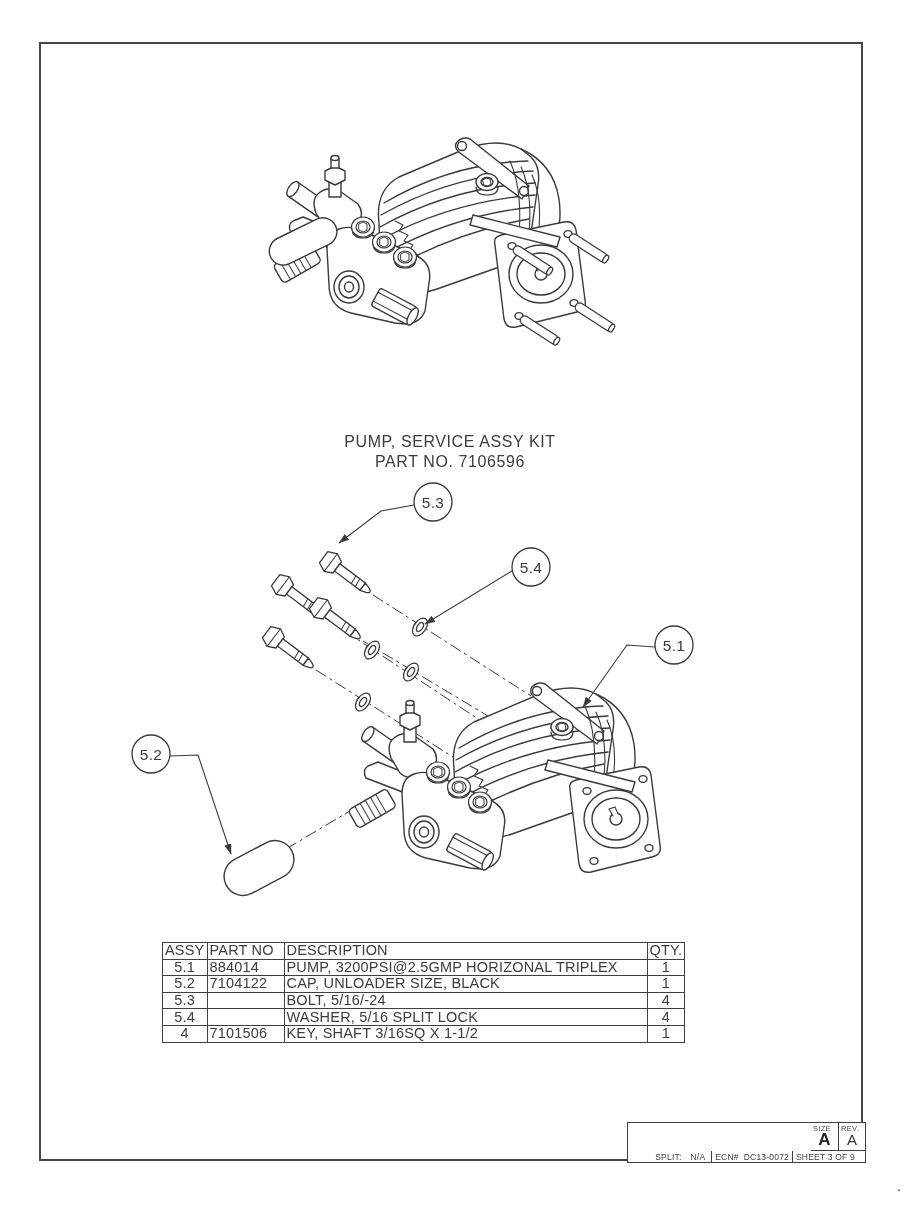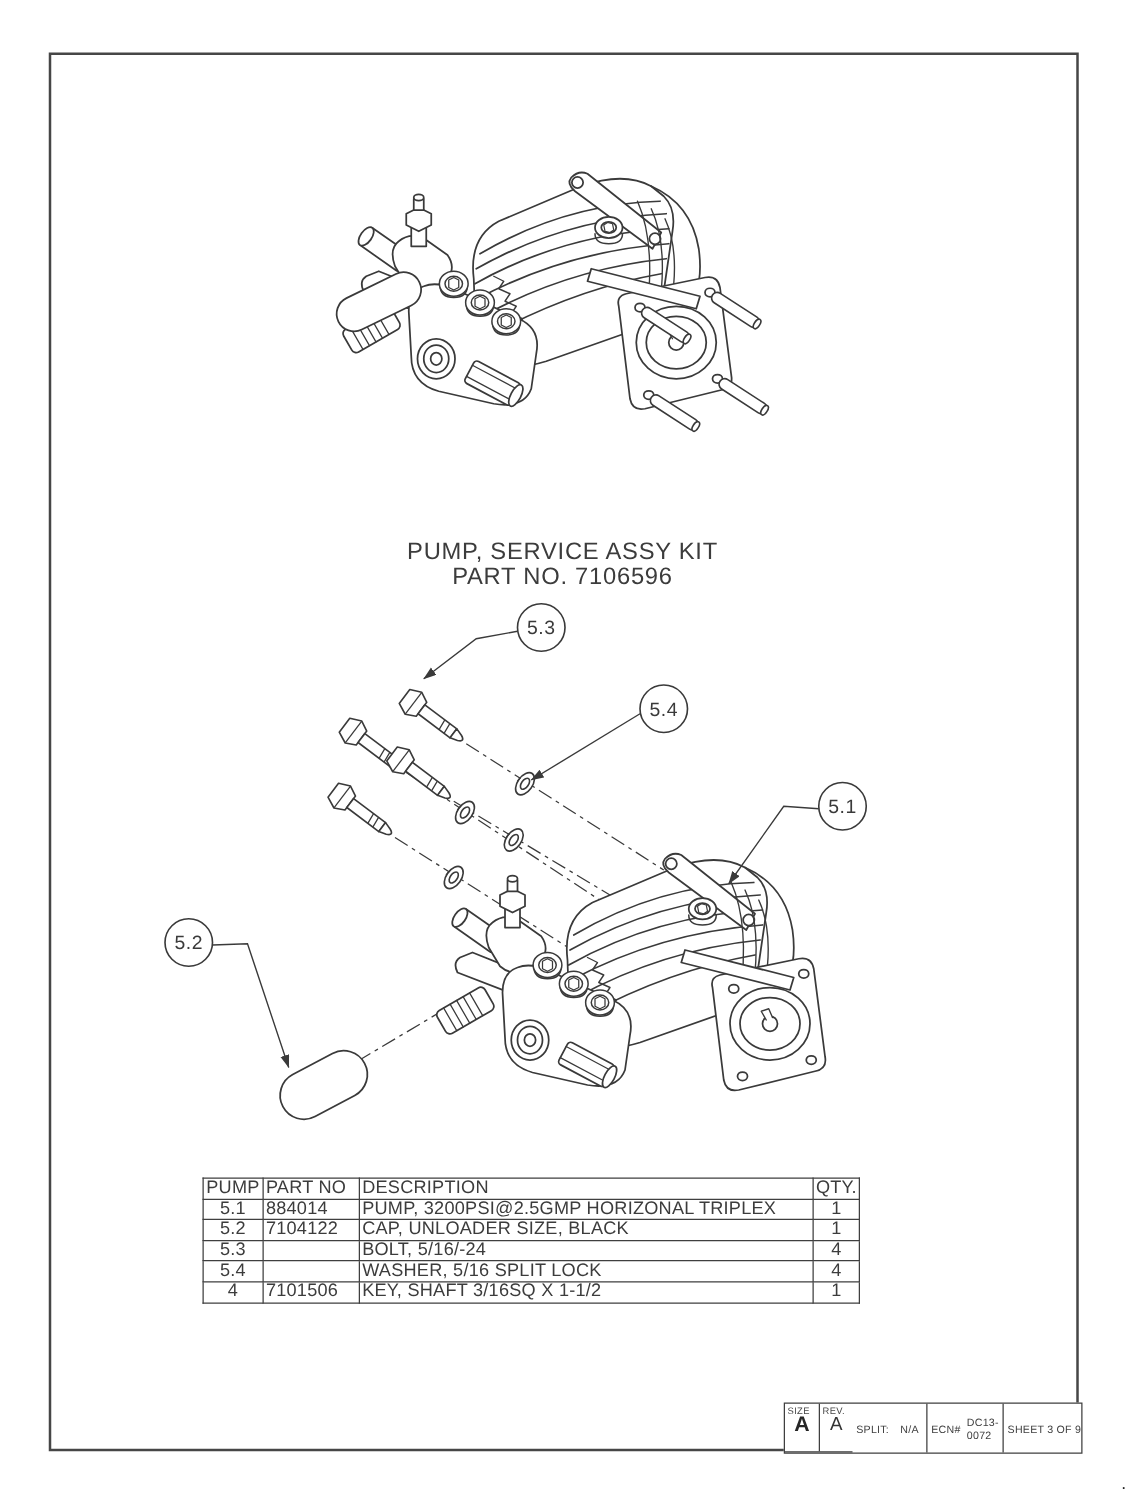--- a/index.html
+++ b/index.html
@@ -1,40 +1,40 @@
 <!DOCTYPE html>
 <html><head>
 <meta charset="utf-8">
 <style>
   html,body{margin:0;padding:0;background:#fff;}
   .page{position:relative;width:906px;height:1208px;background:#ffffff;overflow:hidden;
         font-family:"Liberation Sans",sans-serif;color:#3a3a3a;}
   .frame{position:absolute;left:39px;top:42px;width:824px;height:1119px;
          border:2px solid #464646;box-sizing:border-box;}
   .fig-title{position:absolute;left:250px;top:432px;width:400px;text-align:center;
-             font-size:19px;line-height:20px;letter-spacing:.6px;color:#3c3c3c;}
+             font-size:16px;line-height:20px;letter-spacing:.6px;color:#3c3c3c;}
   svg{position:absolute;overflow:visible;}
   .svg-assembled{left:255px;top:123px;width:360px;height:245px;}
   .svg-exploded{left:118px;top:478px;width:600px;height:450px;}
   .balloon-text{font-size:15.5px;fill:#3a3a3a;letter-spacing:.4px;}
   
   .parts{position:absolute;left:162px;top:942px;border-collapse:collapse;table-layout:fixed;}
   .parts td,.parts th{border:1.6px solid #3f3f3f;font-weight:normal;font-size:14.5px;
         line-height:15px;height:15.6px;padding:0 2px;white-space:nowrap;overflow:hidden;
         letter-spacing:.2px;color:#3c3c3c;}
   .c-item{width:38px;text-align:center;}
   .c-part{width:72px;text-align:left;margin-left:12px;}
   .c-desc{width:358px;text-align:left;}
   .c-qty{width:30px;text-align:center;}
   .parts th{text-align:left;}
   .parts th.c-qty{text-align:right;}
   
   .tblock{position:absolute;left:627px;top:1122px;width:239px;height:41px;
-          border:1.6px solid #3f3f3f;box-sizing:border-box;display:flex;flex-direction:row;
-          background:#fff;}
+          border:1.6px solid #3f3f3f;box-sizing:border-box;display:flex;flex-direction:column;
+          background:#fff;align-items:flex-end;}
   .tb-row1{display:flex;flex:27px 0 0;border-bottom:1.6px solid #3f3f3f;}
   .tb-row2{display:flex;flex:1;font-size:8.5px;letter-spacing:.2px;}
   .tb-cell{box-sizing:border-box;position:relative;}
   .tb-size{width:28px;border-right:1.6px solid #3f3f3f;}
   .tb-dwg{flex:1;border-right:1.6px solid #3f3f3f;}
   .tb-rev{width:26px;}
   .tb-lab{position:absolute;left:2px;top:1px;font-size:7.5px;letter-spacing:.3px;color:#474747;}
   .tb-size .big{position:absolute;left:0;right:0;top:7px;text-align:center;
                 font-size:17px;font-weight:bold;color:#262626;}
   .tb-dwg .big{position:absolute;left:0;right:0;top:6px;text-align:center;
@@ -215,21 +215,21 @@
       <text class="balloon-text" x="315" y="29.5">5.3</text>
       <text class="balloon-text" x="413" y="94.5">5.4</text>
       <text class="balloon-text" x="556" y="172.5">5.1</text>
       <text class="balloon-text" x="33" y="281.5">5.2</text>
     </g>
   </svg>
 
   <table class="parts">
     <tbody>
         <tr>
-      <th class="c-item">PUMP</th>
+      <th class="c-item">ASSY</th>
       <th class="c-part">PART NO</th>
       <th class="c-desc">DESCRIPTION</th>
       <th class="c-qty">QTY.</th>
     </tr>
     <tr>
       <td class="c-item">5.1</td>
       <td class="c-part">884014</td>
       <td class="c-desc">PUMP, 3200PSI@2.5GMP HORIZONAL TRIPLEX</td>
       <td class="c-qty">1</td>
     </tr>

